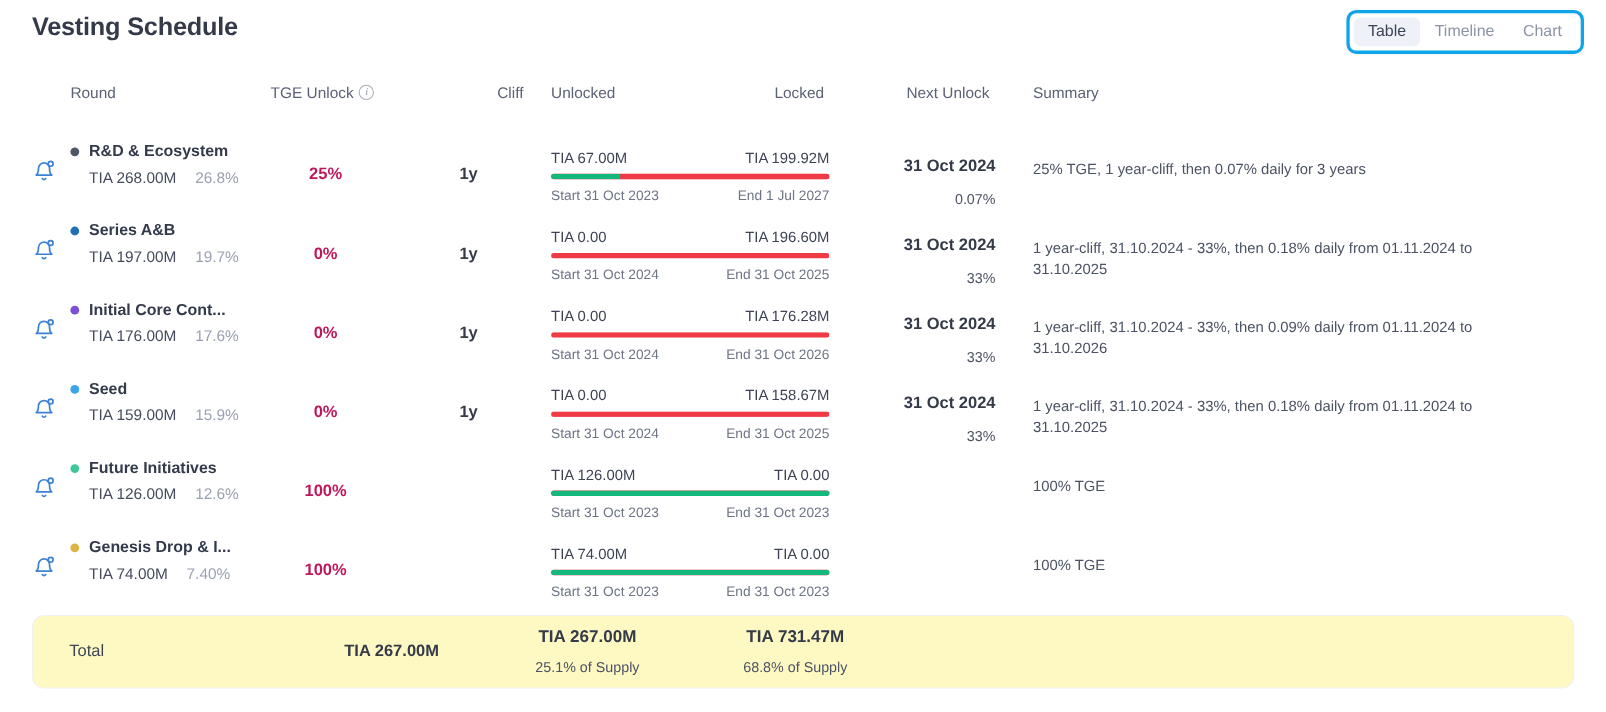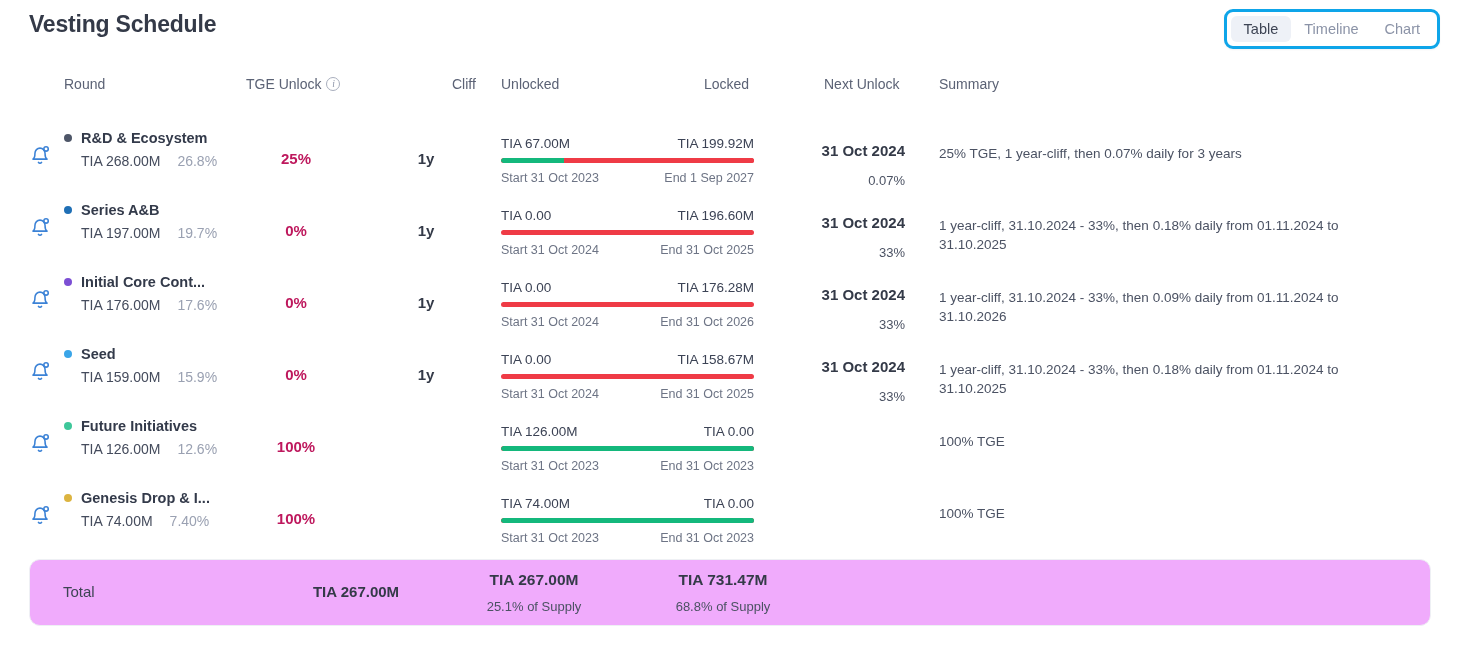--- a/index.html
+++ b/index.html
@@ -124,21 +124,21 @@
   .summary {
     position: absolute; left: 939px; top: 26px; width: 450px;
     font-size: 13.5px; line-height: 19px; color: #4b5263;
   }
 
   
   .total {
     position: absolute; left: 29px; top: 559px;
     width: 1402px; height: 67px;
     border: 1px solid #eef0f4; border-radius: 11px;
-    background: #f0abfc;
+    background: #fef9c3;
   }
   .total-label {
     position: absolute; left: 33px; top: 23px;
     font-size: 15px; color: #3d4454;
   }
   .total-tge {
     position: absolute; left: 246px; top: 23px; width: 160px;
     text-align: center; font-size: 15px; font-weight: 700; color: #343a48;
   }
   .total-col {
@@ -196,21 +196,21 @@
           <div class="bar-labels">
             <span>TIA 67.00M</span>
             <span>TIA 199.92M</span>
           </div>
           <div class="bar-track">
             <div class="bar-green" style="width:25%"></div>
             <div class="bar-red" style="width:75%"></div>
           </div>
           <div class="bar-dates">
             <span>Start 31 Oct 2023</span>
-            <span>End 1 Sep 2027</span>
+            <span>End 1 Jul 2027</span>
           </div>
         </div>
         <div class="next">
           <div class="next-date">31 Oct 2024</div>
           <div class="next-pct">0.07%</div>
         </div>
         <div class="summary">25% TGE, 1 year-cliff, then 0.07% daily for 3 years</div>
       </div>
       <div class="row">
         <div class="bell"><svg width="22" height="22" viewBox="0 0 24 24" fill="none" stroke="#3b82d6" stroke-width="1.7" stroke-linecap="round" stroke-linejoin="round">

